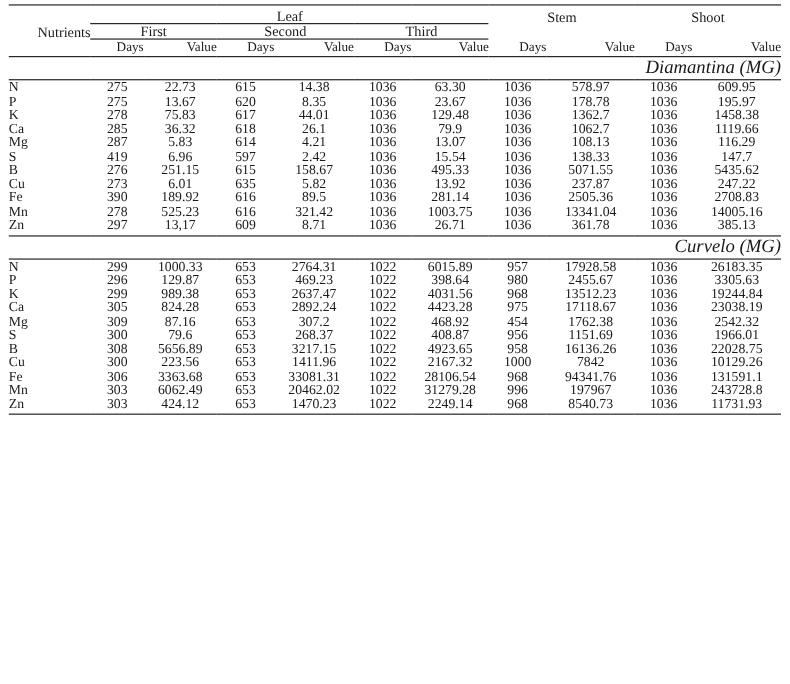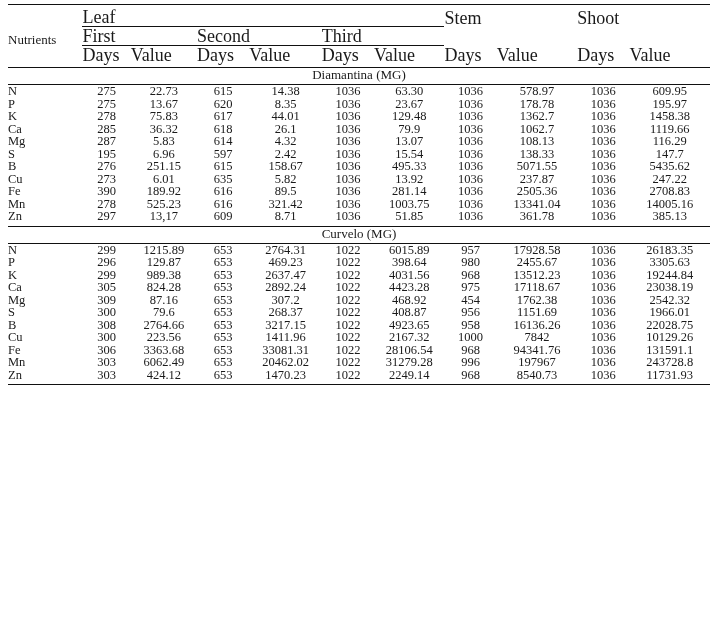--- a/index.html
+++ b/index.html
@@ -33,42 +33,43 @@
     vertical-align: bottom;
     line-height: 1.0;
   }
 
   
   .rule-top td { border-top: 1.6px solid #111; height: 3px; }
   .rule-bottom td { border-bottom: 1.6px solid #111; height: 3px; }
   .rule-thin td { border-bottom: 0.9px solid #111; height: 3px; }
 
   .hdr-group {
-    text-align: left;
-    font-size: 18px;
+    text-align: center;
+    font-size: 13px;
     padding: 2px 0 3px 0;
   }
   .grp-underline {
     border-bottom: 0.9px solid #111;
   }
   .hdr-sub {
-    text-align: left;
-    font-size: 18px;
+    text-align: right;
+    font-size: 12px;
     padding: 3px 0 4px 0;
   }
   .nutrients-cell {
-    text-align: left;
+    text-align: right;
     font-size: 13px;
     padding-left: 6px;
     vertical-align: middle;
   }
   .section-title {
-    text-align: center;
-    font-size: 13px;
+    text-align: right;
+    font-size: 17px;
     padding: 4px 0 5px 0;
+    font-style: italic;
   }
   .cell {
     text-align: center;
     font-size: 12.5px;
     padding: 4px 0 4px 0;
   }
   .cell-name {
     text-align: left;
     font-size: 12.5px;
     padding: 4px 0 4px 6px;
@@ -197,31 +198,31 @@
           <td class="cell">1036</td>
           <td class="cell">1062.7</td>
           <td class="cell">1036</td>
           <td class="cell">1119.66</td>
         </tr>
         <tr>
           <td class="cell-name">Mg</td>
           <td class="cell">287</td>
           <td class="cell">5.83</td>
           <td class="cell">614</td>
-          <td class="cell">4.32</td>
+          <td class="cell">4.21</td>
           <td class="cell">1036</td>
           <td class="cell">13.07</td>
           <td class="cell">1036</td>
           <td class="cell">108.13</td>
           <td class="cell">1036</td>
           <td class="cell">116.29</td>
         </tr>
         <tr>
           <td class="cell-name">S</td>
-          <td class="cell">195</td>
+          <td class="cell">419</td>
           <td class="cell">6.96</td>
           <td class="cell">597</td>
           <td class="cell">2.42</td>
           <td class="cell">1036</td>
           <td class="cell">15.54</td>
           <td class="cell">1036</td>
           <td class="cell">138.33</td>
           <td class="cell">1036</td>
           <td class="cell">147.7</td>
         </tr>
@@ -277,39 +278,39 @@
           <td class="cell">1036</td>
           <td class="cell">14005.16</td>
         </tr>
         <tr>
           <td class="cell-name">Zn</td>
           <td class="cell">297</td>
           <td class="cell">13,17</td>
           <td class="cell">609</td>
           <td class="cell">8.71</td>
           <td class="cell">1036</td>
-          <td class="cell">51.85</td>
+          <td class="cell">26.71</td>
           <td class="cell">1036</td>
           <td class="cell">361.78</td>
           <td class="cell">1036</td>
           <td class="cell">385.13</td>
         </tr>
         <tr class="rule-thin">
           <td colspan="11"></td>
         </tr>
         <tr>
           <td class="section-title" colspan="11">Curvelo (MG)</td>
         </tr>
         <tr class="rule-thin">
           <td colspan="11"></td>
         </tr>
         <tr>
           <td class="cell-name">N</td>
           <td class="cell">299</td>
-          <td class="cell">1215.89</td>
+          <td class="cell">1000.33</td>
           <td class="cell">653</td>
           <td class="cell">2764.31</td>
           <td class="cell">1022</td>
           <td class="cell">6015.89</td>
           <td class="cell">957</td>
           <td class="cell">17928.58</td>
           <td class="cell">1036</td>
           <td class="cell">26183.35</td>
         </tr>
         <tr>
@@ -373,21 +374,21 @@
           <td class="cell">1022</td>
           <td class="cell">408.87</td>
           <td class="cell">956</td>
           <td class="cell">1151.69</td>
           <td class="cell">1036</td>
           <td class="cell">1966.01</td>
         </tr>
         <tr>
           <td class="cell-name">B</td>
           <td class="cell">308</td>
-          <td class="cell">2764.66</td>
+          <td class="cell">5656.89</td>
           <td class="cell">653</td>
           <td class="cell">3217.15</td>
           <td class="cell">1022</td>
           <td class="cell">4923.65</td>
           <td class="cell">958</td>
           <td class="cell">16136.26</td>
           <td class="cell">1036</td>
           <td class="cell">22028.75</td>
         </tr>
         <tr>

